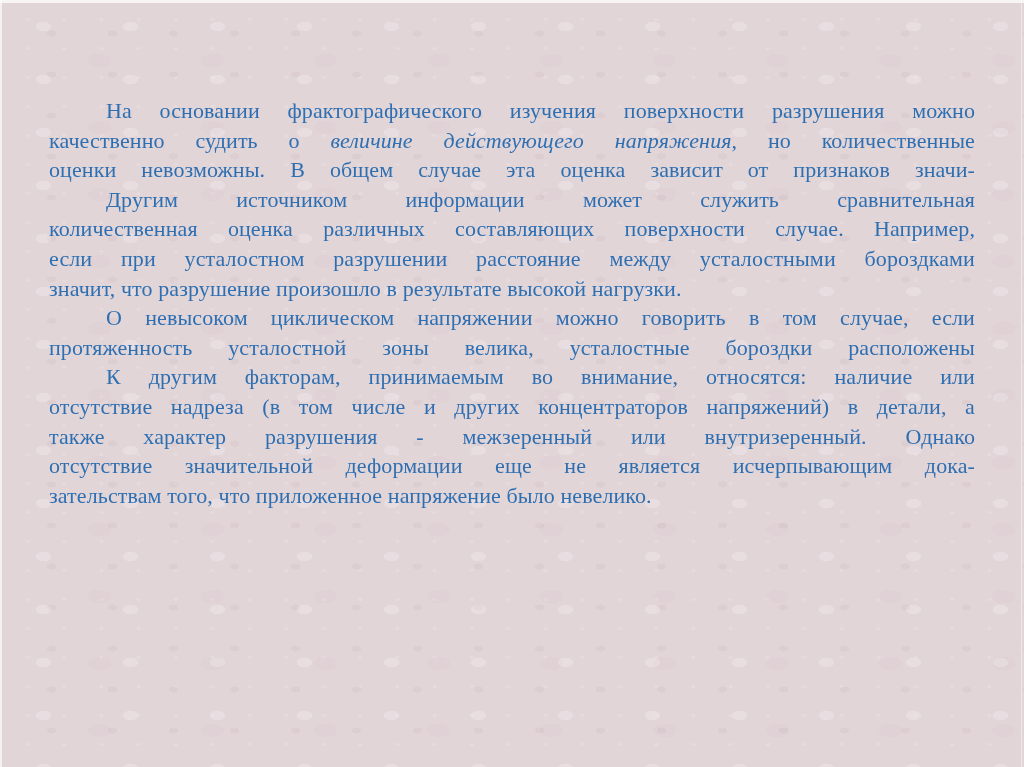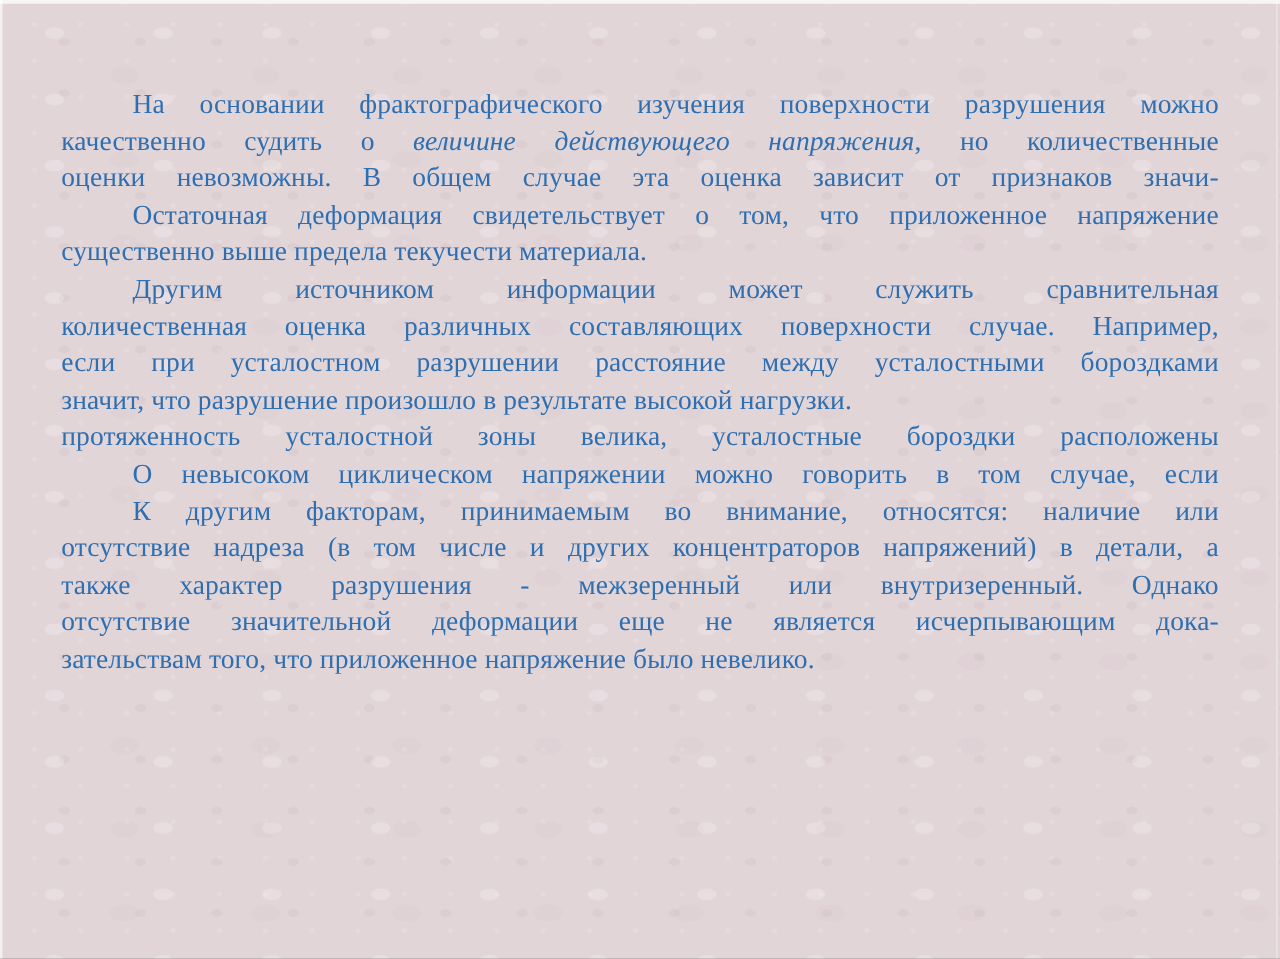--- a/index.html
+++ b/index.html
@@ -31,21 +31,21 @@
     position: absolute; top: 0; left: 0; bottom: 0; width: 2px;
     background: rgba(255,255,255,0.65);
   }
   .border-right {
     position: absolute; top: 0; right: 2px; bottom: 0; width: 1px;
     background: rgba(255,255,255,0.45);
   }
   .slide-text {
     position: absolute;
     left: 49px;
-    top: 68px;
+    top: 96px;
     width: 926px;
     color: var(--text-color, #2e6fb2);
   }
   .paragraph { margin: 0; }
   .line {
     font-size: 22px;
     line-height: 29.6px;
     text-align: justify;
     text-align-last: justify;
     white-space: normal;
@@ -63,32 +63,28 @@
   <div class="border-top"></div>
   <div class="border-left"></div>
   <div class="border-right"></div>
   <div class="slide-text">
       <div class="paragraph">
         <div class="line line-first"><span class="seg">На основании фрактографического изучения поверхности разрушения можно</span></div>
         <div class="line"><span class="seg">качественно судить о </span><span class="seg italic">величине действующего напряжения</span><span class="seg">, но количественные</span></div>
         <div class="line"><span class="seg">оценки невозможны. В общем случае эта оценка зависит от признаков значи-</span></div>
       </div>
       <div class="paragraph">
-        <div class="line line-first"><span class="seg">Остаточная деформация свидетельствует о том, что приложенное напряжение</span></div>
-        <div class="line line-last"><span class="seg">существенно выше предела текучести материала.</span></div>
-      </div>
-      <div class="paragraph">
         <div class="line line-first"><span class="seg">Другим источником информации может служить сравнительная</span></div>
         <div class="line"><span class="seg">количественная оценка различных составляющих поверхности случае. Например,</span></div>
         <div class="line"><span class="seg">если при усталостном разрушении расстояние между усталостными бороздками</span></div>
         <div class="line line-last"><span class="seg">значит, что разрушение произошло в результате высокой нагрузки.</span></div>
       </div>
       <div class="paragraph">
+        <div class="line line-first"><span class="seg">О невысоком циклическом напряжении можно говорить в том случае, если</span></div>
         <div class="line"><span class="seg">протяженность усталостной зоны велика, усталостные бороздки расположены</span></div>
-        <div class="line line-first"><span class="seg">О невысоком циклическом напряжении можно говорить в том случае, если</span></div>
       </div>
       <div class="paragraph">
         <div class="line line-first"><span class="seg">К другим факторам, принимаемым во внимание, относятся: наличие или</span></div>
         <div class="line"><span class="seg">отсутствие надреза (в том числе и других концентраторов напряжений) в детали, а</span></div>
         <div class="line"><span class="seg">также характер разрушения - межзеренный или внутризеренный. Однако</span></div>
         <div class="line"><span class="seg">отсутствие значительной деформации еще не является исчерпывающим дока-</span></div>
         <div class="line line-last"><span class="seg">зательствам того, что приложенное напряжение было невелико.</span></div>
       </div>
     </div>
 </div>

